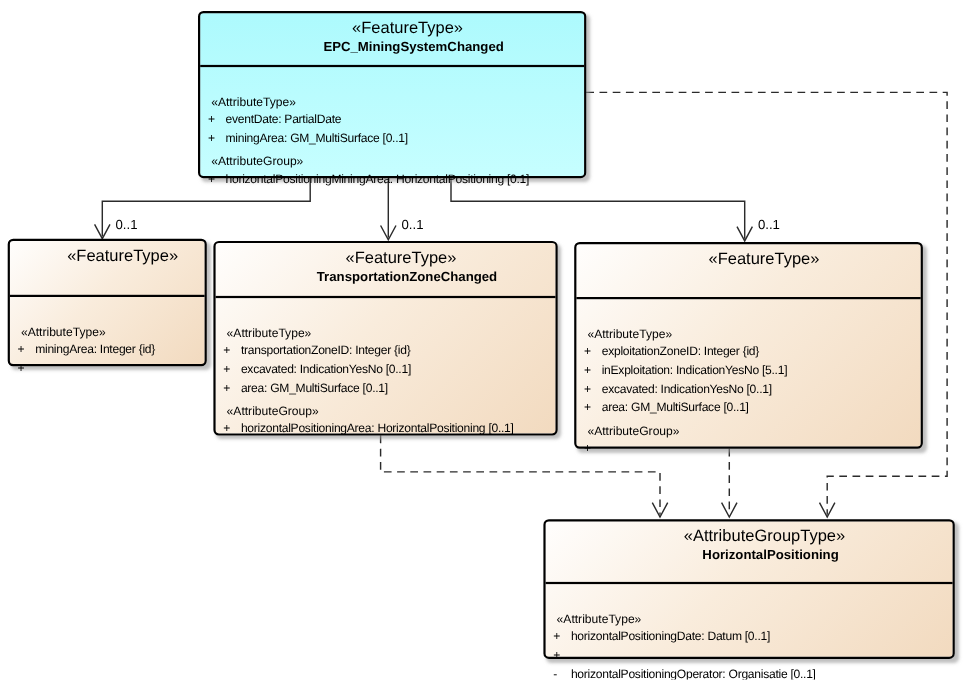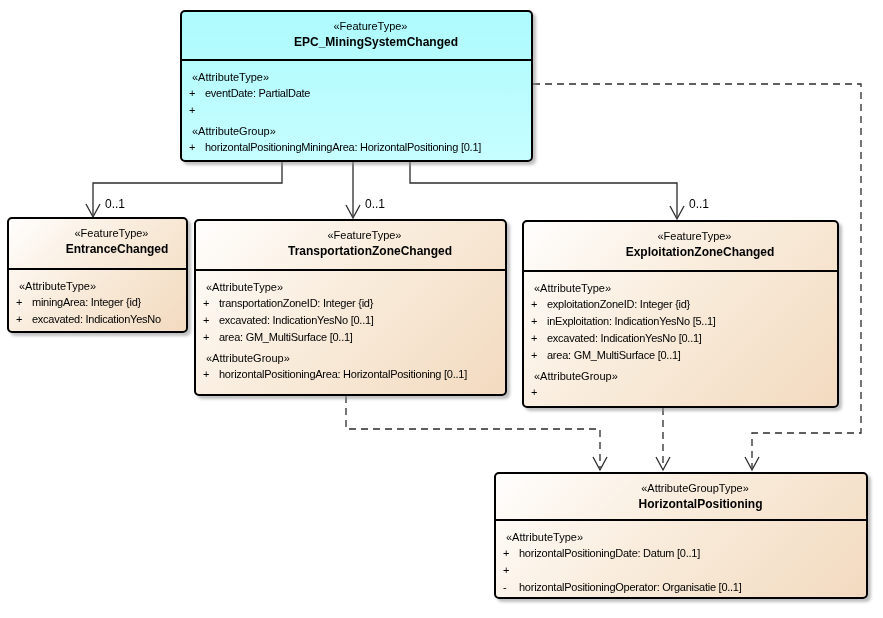--- a/index.html
+++ b/index.html
@@ -8,23 +8,23 @@
     font-family:"Liberation Sans", sans-serif; color:#000; overflow:hidden;
   }
   .uml {
     position:absolute; border:2px solid #000; border-radius:5px;
     box-shadow:3px 3px 3px rgba(150,150,150,.6);
     box-sizing:border-box;
   }
   .uml.cyan  { background:linear-gradient(180deg,#adfafd 0%,#c6feff 100%); }
   .uml.beige { background:linear-gradient(135deg,#fffefd 0%,#f9ecdc 45%,#f2dabf 100%); }
   .hdr { text-align:center; box-sizing:border-box; padding-top:7px; }
-  .stereo { font-size:11px; line-height:14px;padding-left:28px; }
+  .stereo { font-size:15px; line-height:14px;padding-left:28px; }
   .cname  { font-size:12px; font-weight:bold; line-height:15px; margin-top:2px;margin-left:39px; }
-  .body { border-top:2px solid #000; box-sizing:border-box; padding-top:4px; }
+  .body { border-top:2px solid #000; box-sizing:border-box; padding-top:20px; }
   .sect { font-size:11px; line-height:16px; padding-left:10px; margin-top:4px; white-space:nowrap; }
   .attr { font-size:11px; letter-spacing:-0.25px; line-height:17px; white-space:nowrap; display:flex; }
   .attr .vis   { flex:none; width:16px; padding-left:7px; }
   .attr .atext { flex:none; }
   svg.overlay { position:absolute; left:0; top:0; pointer-events:none; }
   svg .edge  { fill:none; stroke:#2b2b2b; stroke-width:1.3; }
   svg .dash  { stroke-dasharray:7 5; }
   svg .head  { fill:none; stroke:#2b2b2b; stroke-width:1.3; }
   svg text.mult { font-family:"Liberation Sans",sans-serif; font-size:12px; fill:#000; }
 </style>
@@ -75,43 +75,42 @@
       <div class="cname">EPC_MiningSystemChanged</div>
     </div>
     <div class="body">
       <div class="sect">«AttributeType»</div>
       <div class="attr">
         <span class="vis">+</span>
         <span class="atext">eventDate: PartialDate</span>
       </div>
       <div class="attr">
         <span class="vis">+</span>
+        <span class="atext">miningArea: GM_MultiSurface [0..1]</span>
       </div>
       <div class="sect">«AttributeGroup»</div>
       <div class="attr">
         <span class="vis">+</span>
         <span class="atext">horizontalPositioningMiningArea: HorizontalPositioning [0.1]</span>
       </div>
     </div>
   </div>
 
   <div class="uml beige" style="left:7px; top:217px; width:181px; height:116px;">
     <div class="hdr" style="height:49px;">
       <div class="stereo">«FeatureType»</div>
-      <div class="cname">EntranceChanged</div>
     </div>
     <div class="body">
       <div class="sect">«AttributeType»</div>
       <div class="attr">
         <span class="vis">+</span>
         <span class="atext">miningArea: Integer {id}</span>
       </div>
       <div class="attr">
         <span class="vis">+</span>
-        <span class="atext">excavated: IndicationYesNo</span>
       </div>
     </div>
   </div>
 
   <div class="uml beige" style="left:194px; top:219px; width:313px; height:177px;">
     <div class="hdr" style="height:48px;">
       <div class="stereo">«FeatureType»</div>
       <div class="cname">TransportationZoneChanged</div>
     </div>
     <div class="body">
@@ -132,21 +131,20 @@
       <div class="attr">
         <span class="vis">+</span>
         <span class="atext">horizontalPositioningArea: HorizontalPositioning [0..1]</span>
       </div>
     </div>
   </div>
 
   <div class="uml beige" style="left:522px; top:220px; width:317px; height:188px;">
     <div class="hdr" style="height:48px;">
       <div class="stereo">«FeatureType»</div>
-      <div class="cname">ExploitationZoneChanged</div>
     </div>
     <div class="body">
       <div class="sect">«AttributeType»</div>
       <div class="attr">
         <span class="vis">+</span>
         <span class="atext">exploitationZoneID: Integer {id}</span>
       </div>
       <div class="attr">
         <span class="vis">+</span>
         <span class="atext">inExploitation: IndicationYesNo [5..1]</span>
@@ -160,21 +158,21 @@
         <span class="atext">area: GM_MultiSurface [0..1]</span>
       </div>
       <div class="sect">«AttributeGroup»</div>
       <div class="attr">
         <span class="vis">+</span>
       </div>
     </div>
   </div>
 
   <div class="uml beige" style="left:494px; top:472px; width:374px; height:127px;">
-    <div class="hdr" style="height:45px;">
+    <div class="hdr" style="height:55px;">
       <div class="stereo">«AttributeGroupType»</div>
       <div class="cname">HorizontalPositioning</div>
     </div>
     <div class="body">
       <div class="sect">«AttributeType»</div>
       <div class="attr">
         <span class="vis">+</span>
         <span class="atext">horizontalPositioningDate: Datum [0..1]</span>
       </div>
       <div class="attr">

